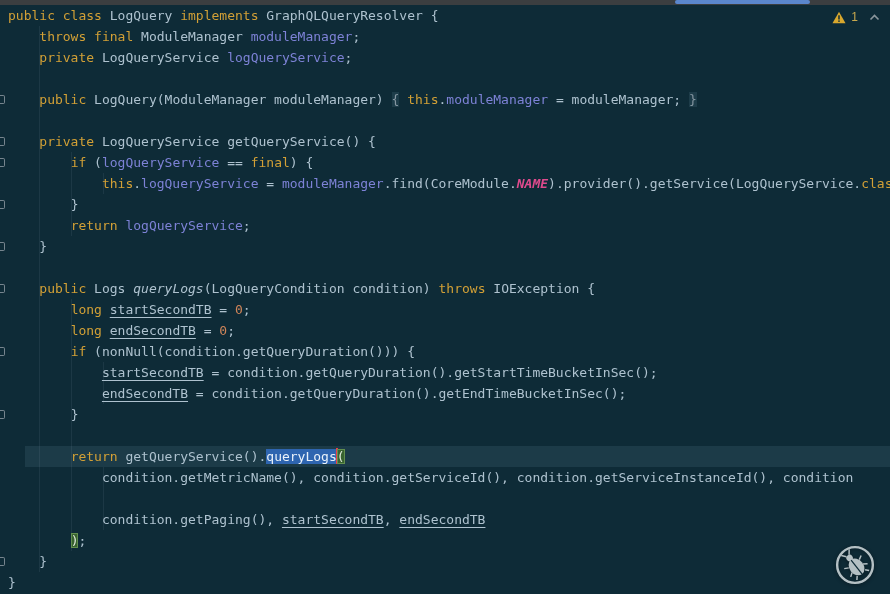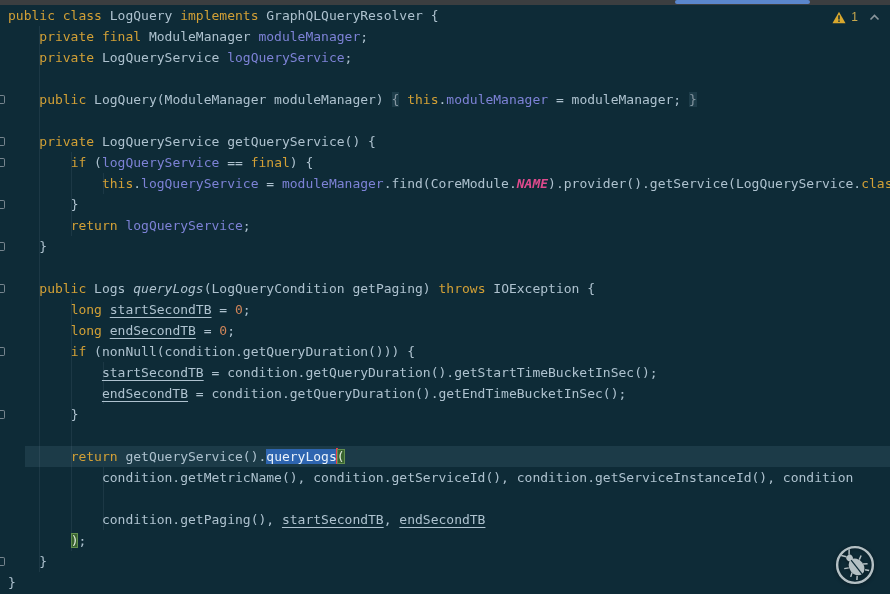--- a/index.html
+++ b/index.html
@@ -64,33 +64,33 @@
         <div class="fold" style="top: 158px;"></div>
         <div class="fold" style="top: 200px;"></div>
         <div class="fold" style="top: 242px;"></div>
         <div class="fold" style="top: 284px;"></div>
         <div class="fold" style="top: 347px;"></div>
         <div class="fold" style="top: 410px;"></div>
         <div class="fold" style="top: 557px;"></div>
       </div>
     <div id="code">
         <div class="line" style="top: 5px;"><span></span><span class="tk-k">public class </span><span class="tk-p">LogQuery </span><span class="tk-k">implements </span><span class="tk-p">GraphQLQueryResolver {</span></div>
-        <div class="line" style="top: 26px;"><span>    </span><span class="tk-k">private final </span><span class="tk-p">ModuleManager </span><span class="tk-f">moduleManager</span><span class="tk-p">;</span></div>
+        <div class="line" style="top: 26px;"><span>    </span><span class="tk-k">throws final </span><span class="tk-p">ModuleManager </span><span class="tk-f">moduleManager</span><span class="tk-p">;</span></div>
         <div class="line" style="top: 47px;"><span>    </span><span class="tk-k">private </span><span class="tk-p">LogQueryService </span><span class="tk-f">logQueryService</span><span class="tk-p">;</span></div>
         <div class="line" style="top: 68px;"><span></span></div>
         <div class="line" style="top: 89px;"><span>    </span><span class="tk-k">public </span><span class="tk-p">LogQuery(ModuleManager moduleManager) </span><span class="tk-br">{</span><span class="tk-p"> </span><span class="tk-k">this</span><span class="tk-p">.</span><span class="tk-f">moduleManager</span><span class="tk-p"> = moduleManager; </span><span class="tk-br">}</span></div>
         <div class="line" style="top: 110px;"><span></span></div>
         <div class="line" style="top: 131px;"><span>    </span><span class="tk-k">private </span><span class="tk-p">LogQueryService getQueryService() {</span></div>
         <div class="line" style="top: 152px;"><span>        </span><span class="tk-k">if </span><span class="tk-p">(</span><span class="tk-f">logQueryService</span><span class="tk-p"> == </span><span class="tk-k">final</span><span class="tk-p">) {</span></div>
         <div class="line" style="top: 173px;"><span>            </span><span class="tk-k">this</span><span class="tk-p">.</span><span class="tk-f">logQueryService</span><span class="tk-p"> = </span><span class="tk-f">moduleManager</span><span class="tk-p">.find(CoreModule.</span><span class="tk-c">NAME</span><span class="tk-p">).provider().getService(LogQueryService.</span><span class="tk-k">class</span></div>
         <div class="line" style="top: 194px;"><span>        </span><span class="tk-p">}</span></div>
         <div class="line" style="top: 215px;"><span>        </span><span class="tk-k">return </span><span class="tk-f">logQueryService</span><span class="tk-p">;</span></div>
         <div class="line" style="top: 236px;"><span>    </span><span class="tk-p">}</span></div>
         <div class="line" style="top: 257px;"><span></span></div>
-        <div class="line" style="top: 278px;"><span>    </span><span class="tk-k">public </span><span class="tk-p">Logs </span><span class="tk-i">queryLogs</span><span class="tk-p">(LogQueryCondition getPaging) </span><span class="tk-k">throws</span><span class="tk-p"> IOException {</span></div>
+        <div class="line" style="top: 278px;"><span>    </span><span class="tk-k">public </span><span class="tk-p">Logs </span><span class="tk-i">queryLogs</span><span class="tk-p">(LogQueryCondition condition) </span><span class="tk-k">throws</span><span class="tk-p"> IOException {</span></div>
         <div class="line" style="top: 299px;"><span>        </span><span class="tk-k">long </span><span class="tk-u">startSecondTB</span><span class="tk-p"> = </span><span class="tk-n">0</span><span class="tk-p">;</span></div>
         <div class="line" style="top: 320px;"><span>        </span><span class="tk-k">long </span><span class="tk-u">endSecondTB</span><span class="tk-p"> = </span><span class="tk-n">0</span><span class="tk-p">;</span></div>
         <div class="line" style="top: 341px;"><span>        </span><span class="tk-k">if </span><span class="tk-p">(nonNull(condition.getQueryDuration())) {</span></div>
         <div class="line" style="top: 362px;"><span>            </span><span class="tk-u">startSecondTB</span><span class="tk-p"> = condition.getQueryDuration().getStartTimeBucketInSec();</span></div>
         <div class="line" style="top: 383px;"><span>            </span><span class="tk-u">endSecondTB</span><span class="tk-p"> = condition.getQueryDuration().getEndTimeBucketInSec();</span></div>
         <div class="line" style="top: 404px;"><span>        </span><span class="tk-p">}</span></div>
         <div class="line" style="top: 425px;"><span></span></div>
         <div class="line" style="top: 446px;"><span>        </span><span class="tk-k">return </span><span class="tk-p">getQueryService().</span><span class="tk-sel">queryLogs</span><span class="tk-caret"></span><span class="tk-par">(</span></div>
         <div class="line" style="top: 467px;"><span>            </span><span class="tk-p">condition.getMetricName(), condition.getServiceId(), condition.getServiceInstanceId(), condition</span></div>
         <div class="line" style="top: 488px;"><span>                </span></div>

